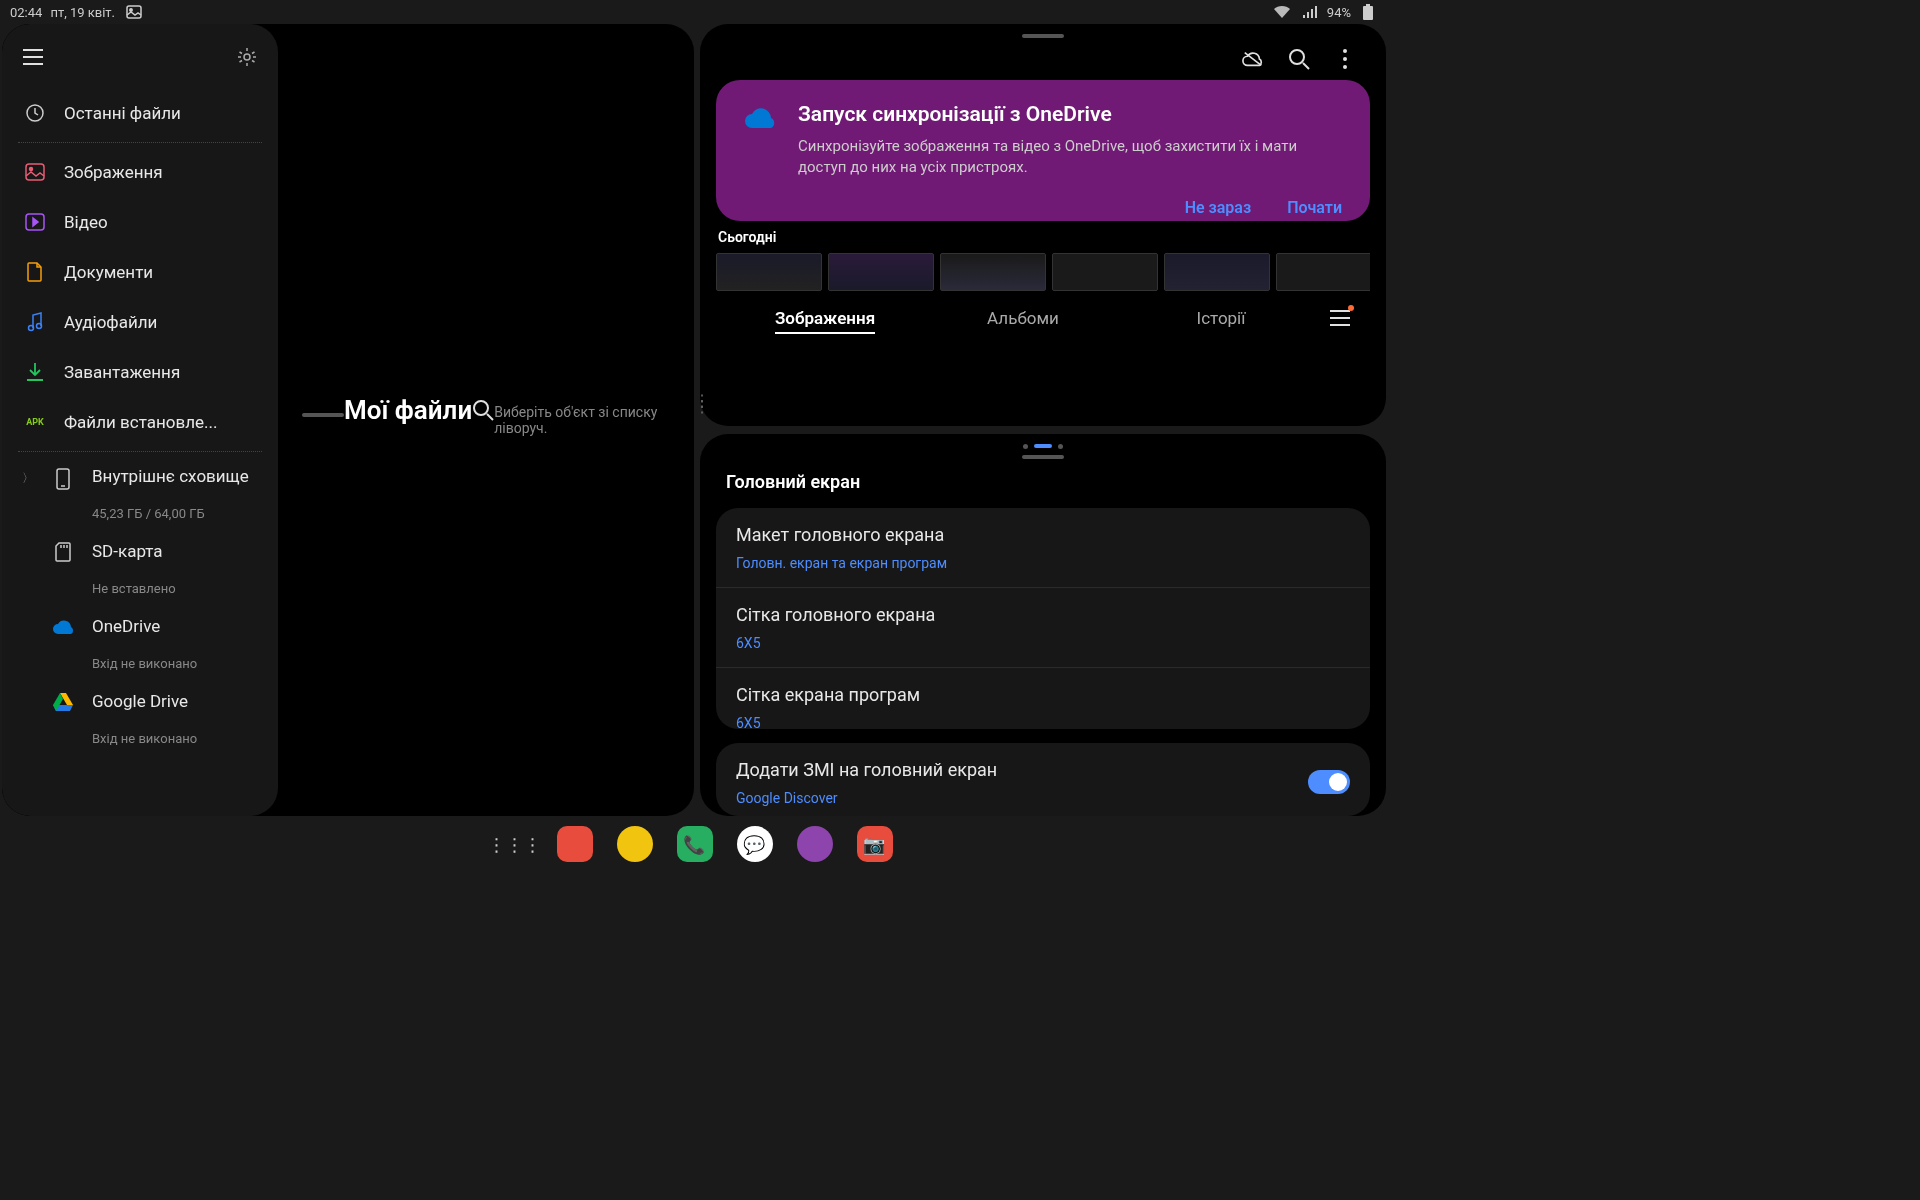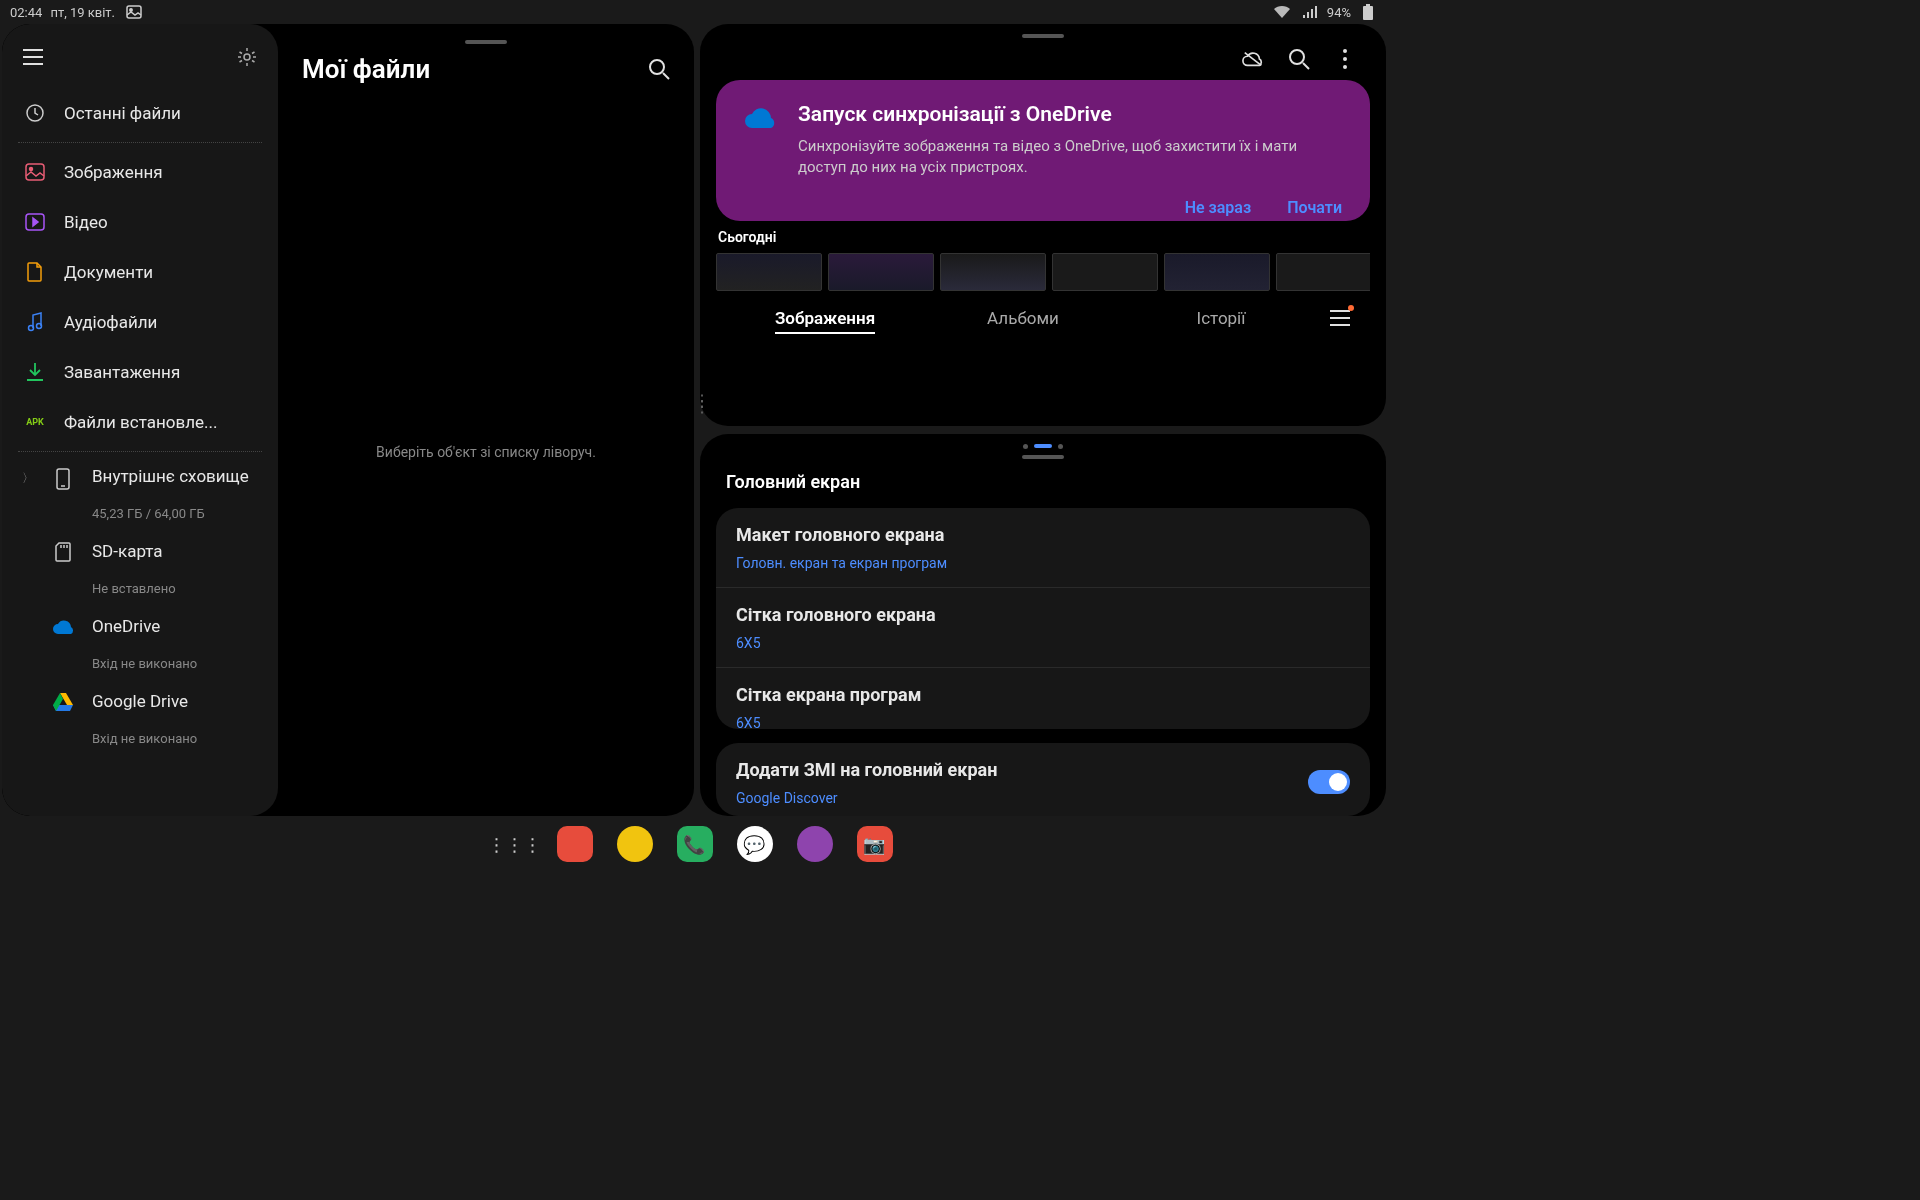--- a/index.html
+++ b/index.html
@@ -10,21 +10,21 @@
 .main-area { display: flex; height: 792px; gap: 6px; padding: 0 2px; }
 .left-pane { width: 692px; background: #000; border-radius: 28px; display: flex; overflow: hidden; }
 .right-pane { width: 686px; display: flex; flex-direction: column; gap: 8px; }
 .sidebar { width: 276px; background: #171717; border-radius: 28px; padding: 12px 0; display: flex; flex-direction: column; }
 .sidebar-header { display: flex; justify-content: space-between; padding: 10px 20px 20px; }
 .sidebar-item { display: flex; align-items: center; gap: 18px; padding: 14px 22px; font-size: 17px; color: #e8e8e8; cursor: pointer; }
 .sidebar-item.storage { align-items: flex-start; padding: 10px 20px; }
 .sidebar-sub { font-size: 13px; color: #888; margin-top: 20px; }
 .sidebar-divider { border-top: 1px dotted #444; margin: 4px 16px; }
 .icon { width: 22px; height: 22px; display: inline-flex; justify-content: center; align-items: center; flex-shrink: 0; }
-.content { flex: 1; padding: 16px 24px; display: flex; flex-direction: column; position: relative; border-radius: 26px; }
+.content { flex: 1; padding: 16px 24px; display: flex; flex-direction: row; position: relative; border-radius: 26px; }
 .drag-handle { width: 42px; height: 4px; background: #555; border-radius: 2px; align-self: center; margin-bottom: 10px; }
 .content-header { display: flex; justify-content: space-between; align-items: center; margin-bottom: 20px; }
 .content-title { font-size: 26px; font-weight: 600; color: #fff; }
 .content-empty { flex: 1; display: flex; align-items: center; justify-content: center; font-size: 14px; color: #888; }
 .gallery-panel { background: #000; border-radius: 28px; padding: 10px 16px 12px; height: 402px; display: flex; flex-direction: column; }
 .gallery-top { display: flex; justify-content: flex-end; align-items: center; gap: 24px; padding: 10px 14px; }
 .onedrive-card { background: #701a75; border-radius: 24px; padding: 22px 28px 4px; }
 .od-row { display: flex; gap: 22px; }
 .od-title { font-size: 21px; font-weight: 600; color: #fff; margin-bottom: 10px; }
 .od-desc { font-size: 15px; color: #ccc; line-height: 1.4; }
@@ -40,21 +40,21 @@
 .menu-dot { position: relative; }
 .menu-dot::after { content: ''; position: absolute; top: -2px; right: -4px; width: 6px; height: 6px; background: #ff6b35; border-radius: 50%; }
 .settings-panel { background: #000; border-radius: 28px; padding: 10px 16px 0; flex: 1; overflow: hidden; display: flex; flex-direction: column; }
 .page-indicator { display: flex; gap: 6px; justify-content: center; margin-bottom: 4px; }
 .dot { width: 5px; height: 5px; border-radius: 50%; background: #555; }
 .dash { width: 18px; height: 4px; border-radius: 2px; background: #4d8dff; }
 .settings-title { font-size: 18px; font-weight: 600; color: #fff; padding: 8px 10px 16px; }
 .settings-list { background: #171717; border-radius: 22px; overflow: hidden; }
 .settings-item { padding: 16px 20px; border-bottom: 1px solid #2a2a2a; cursor: pointer; display: flex; justify-content: space-between; align-items: center; }
 .settings-item:last-child { border-bottom: none; }
-.si-title { font-size: 18px; color: #e8e8e8; font-weight: bold; }
+.si-title { font-size: 18px; color: #e8e8e8; }
 .si-sub { font-size: 14px; color: #4d8dff; margin-top: 10px; }
 .settings-list.second { margin-top: 14px; }
 .toggle { width: 42px; height: 24px; background: #4d8dff; border-radius: 12px; position: relative; }
 .toggle::after { content: ''; position: absolute; width: 18px; height: 18px; background: #fff; border-radius: 50%; top: 3px; right: 3px; }
 .dock { position: absolute; bottom: 0; left: 0; right: 0; height: 48px; display: flex; justify-content: center; align-items: center; gap: 24px; }
 .dock-icon { width: 36px; height: 36px; border-radius: 10px; display: flex; align-items: center; justify-content: center; font-size: 18px; }
 .resize-handle { position: absolute; left: 694px; top: 398px; color: #666; font-size: 16px; line-height: 6px; }
 svg { display: block; }
 .chevron { color: #888; font-size: 12px; }
 </style>

